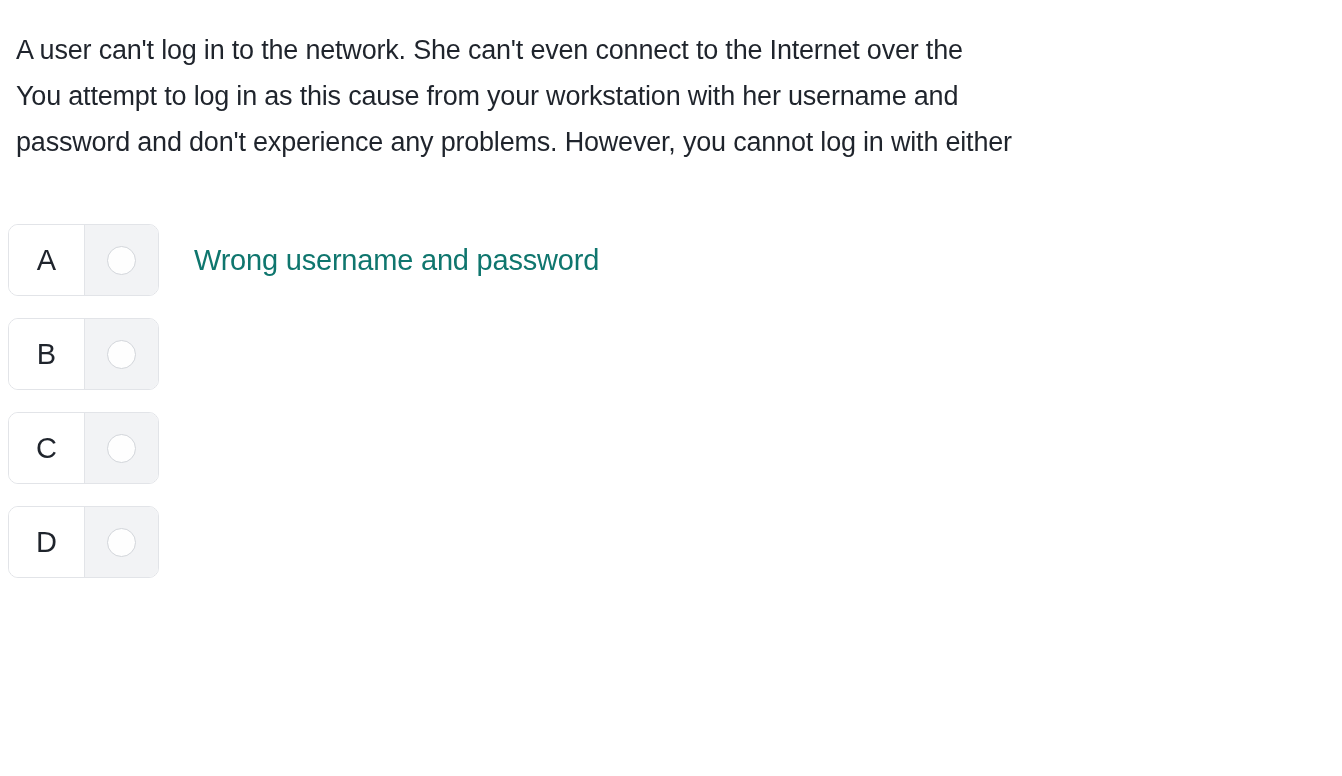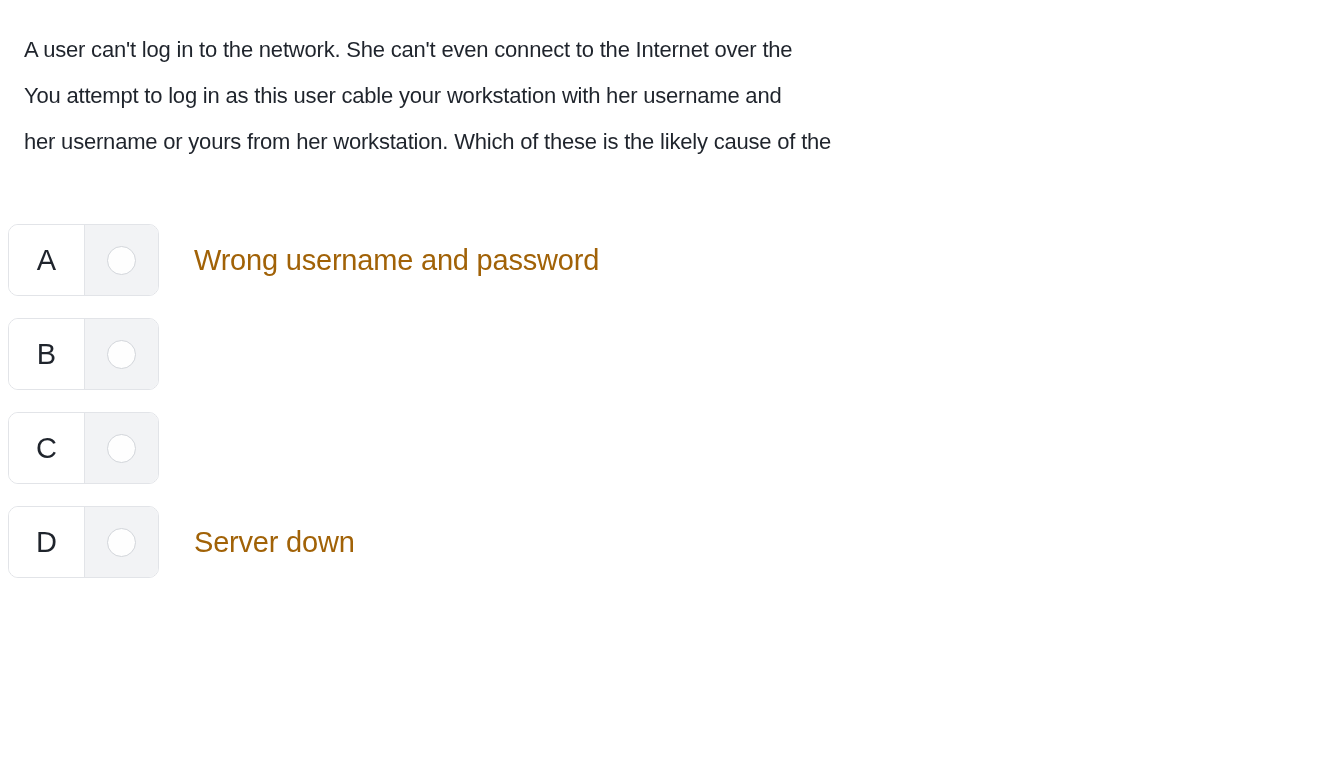--- a/index.html
+++ b/index.html
@@ -4,22 +4,22 @@
 <style>
   * { margin: 0; padding: 0; box-sizing: border-box; }
   html, body {
     width: 1342px;
     height: 776px;
     background: #ffffff;
     overflow: hidden;
     font-family: "Liberation Sans", sans-serif;
   }
   .question {
-    margin: 27px 16px 0 24px;
-    font-size: 22px;
+    margin: 27px 16px 0 16px;
+    font-size: 27px;
     line-height: 46px;
     letter-spacing: -0.2px;
     color: #1f242c;
   }
   .question-line { white-space: nowrap; }
   .options {
     margin: 59px 0 0 8px;
     display: flex;
     flex-direction: column;
     gap: 22px;
@@ -61,31 +61,31 @@
     height: 29px;
     border-radius: 50%;
     background: #fefefe;
     border: 1.5px solid #d2d5da;
     display: inline-block;
   }
   .option-text {
     margin-left: 35px;
     font-size: 29px;
     letter-spacing: -0.2px;
-    color: #a16207;
+    color: #0f766e;
     white-space: nowrap;
   }
 </style>
 </head>
 <body>
 
 <div class="question">
   <div class="question-line">A user can't log in to the network. She can't even connect to the Internet over the</div>
-  <div class="question-line">You attempt to log in as this user cable your workstation with her username and</div>
-  <div class="question-line">her username or yours from her workstation. Which of these is the likely cause of the</div>
+  <div class="question-line">You attempt to log in as this cause from your workstation with her username and</div>
+  <div class="question-line">password and don't experience any problems. However, you cannot log in with either</div>
 </div>
 
 <div class="options">
 
   <div class="option-row">
     <div class="option-box">
       <div class="letter-cell">A</div>
       <div class="radio-cell">
         <span class="radio"></span>
       </div>
@@ -111,16 +111,15 @@
     </div>
   </div>
 
   <div class="option-row">
     <div class="option-box">
       <div class="letter-cell">D</div>
       <div class="radio-cell">
         <span class="radio"></span>
       </div>
     </div>
-    <div class="option-text">Server down</div>
   </div>
 
 </div>
 
 </body></html>

